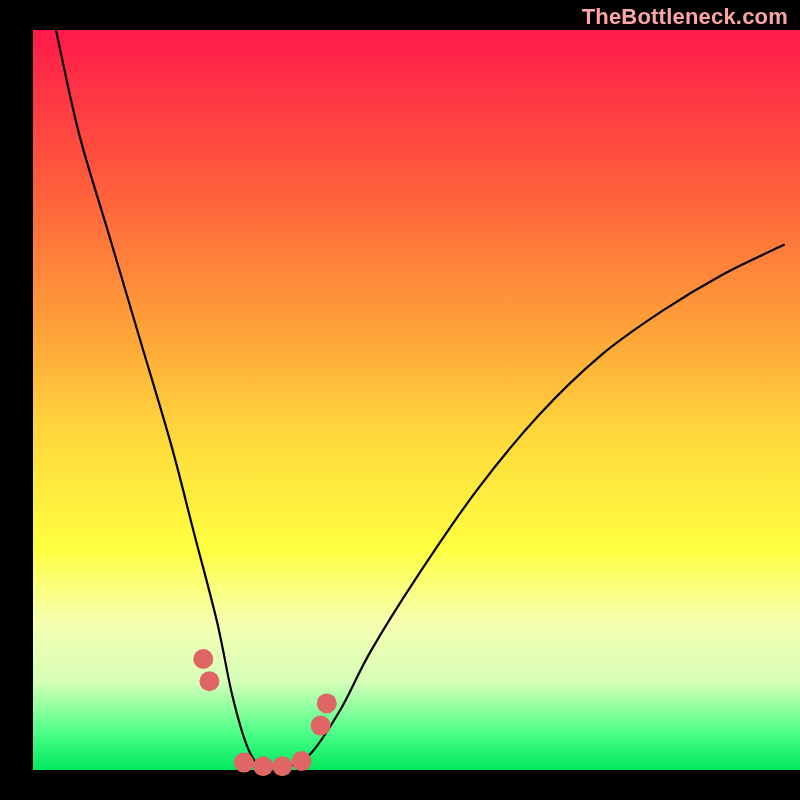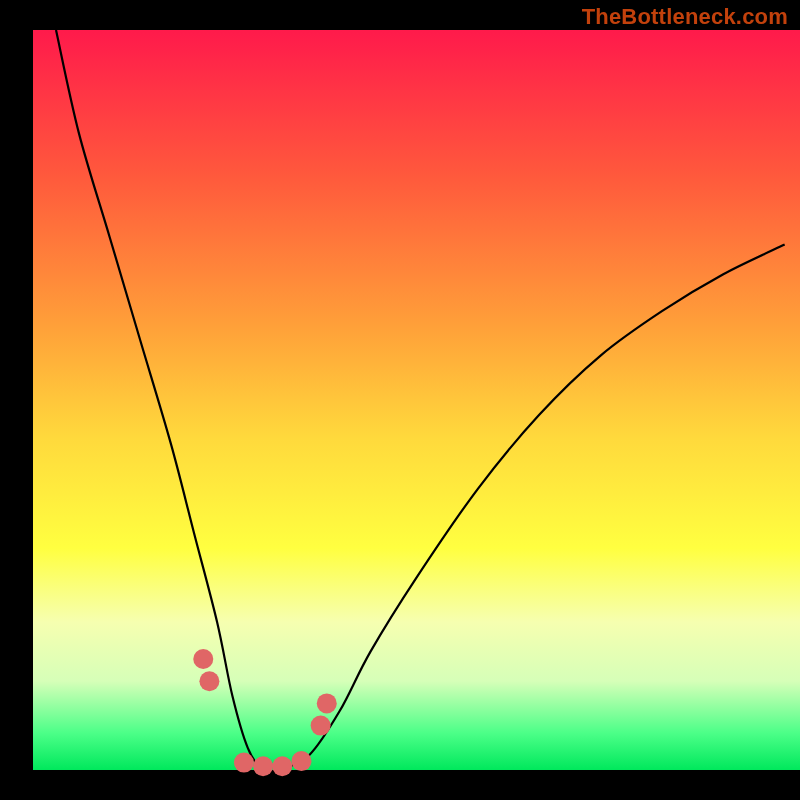--- a/index.html
+++ b/index.html
@@ -18,21 +18,21 @@
     width: 800px;
     height: 800px;
     background: #000;
   }
   .watermark {
     position: absolute;
     top: 4px;
     right: 12px;
     font-size: 22px;
     font-weight: 600;
-    color: #c2410c;
+    color: #fca5a5;
     letter-spacing: 0.2px;
     z-index: 20;
     user-select: none;
   }
   svg {
     position: absolute;
     top: 0;
     left: 0;
   }
 </style>

